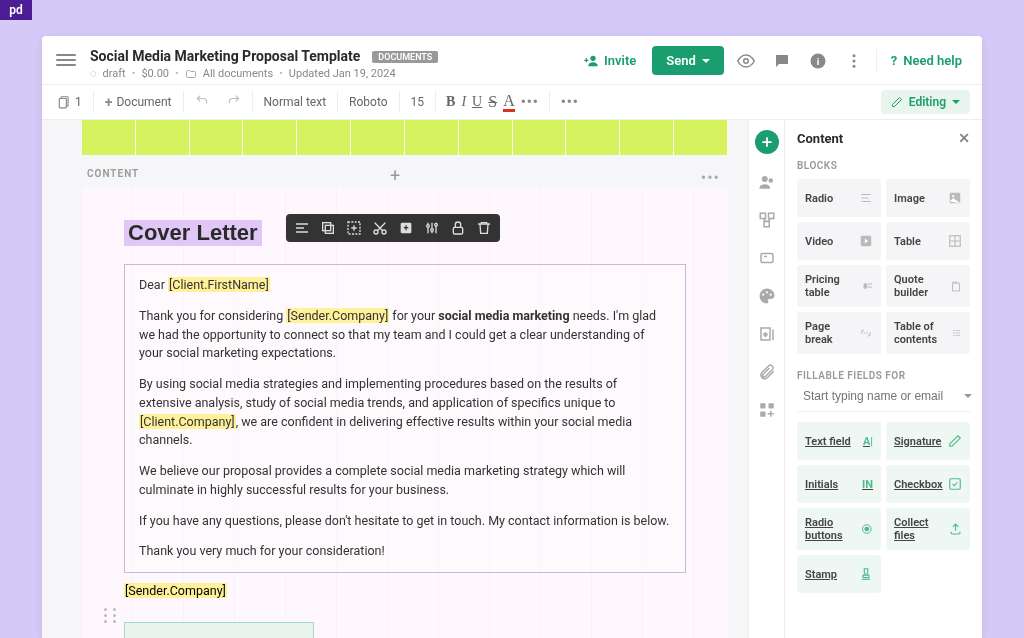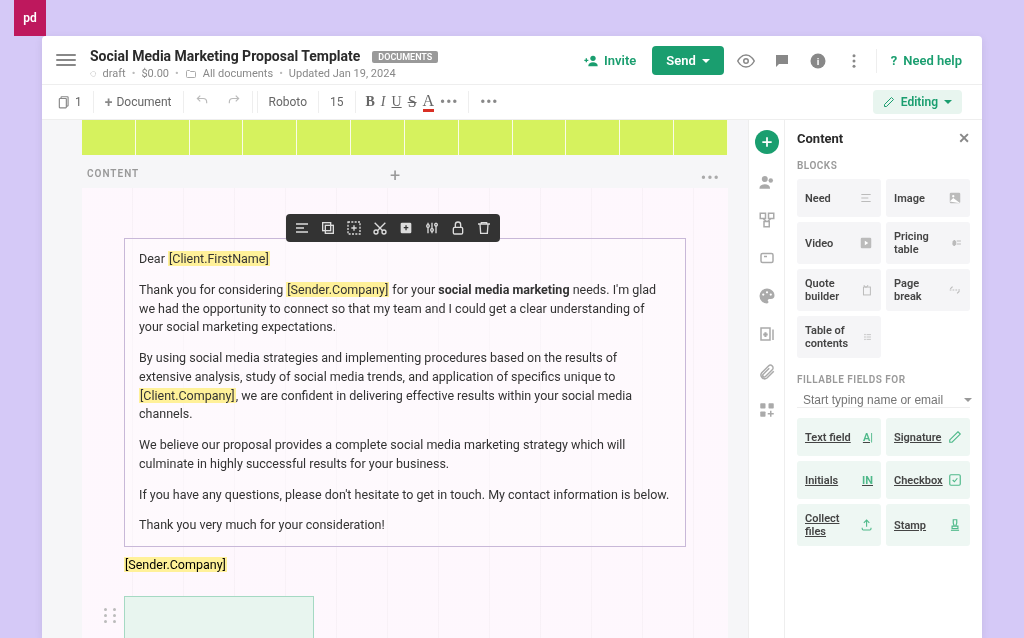--- a/index.html
+++ b/index.html
@@ -7,30 +7,29 @@
   font-family: -apple-system, BlinkMacSystemFont, "Segoe UI", Roboto, sans-serif;
   background: #d5c9f7;
   width: 1024px;
   height: 638px;
   overflow: hidden;
   position: relative;
 }
 .logo-corner {
   position: absolute;
   top: 0; left: 0;
-  width: 32px; height: 36px;
-  background: #be185d;
+  width: 32px; height: 20px;
+  background: #4c1d95;
   display: flex;
   align-items: center;
   justify-content: center;
   color: #fff;
   font-size: 12px;
   font-weight: 600;
   z-index: 10;
-  margin-left: 14px;
 }
 .app-frame {
   position: absolute;
   top: 36px;
   left: 42px;
   right: 42px;
   bottom: 0;
   background: #fff;
   border-radius: 4px 4px 0 0;
   overflow: hidden;
@@ -165,21 +164,21 @@
   display: flex;
   align-items: center;
   gap: 6px;
   background: #e8f5ef;
   color: #1a9e6f;
   font-size: 12px;
   font-weight: 600;
   padding: 5px 10px;
   border-radius: 4px;
   margin-left: auto;
-  margin-right: 14px;
+  margin-right: 6px;
   cursor: pointer;
 }
 .editing-btn .arrow-down-icon {
   width: 0; height: 0;
   border-left: 4px solid transparent;
   border-right: 4px solid transparent;
   border-top: 4px solid #1a9e6f;
 }
 
 .body-region {
@@ -384,21 +383,21 @@
 .field-grid .block-card {
   background: #eef7f3;
   text-decoration: underline;
 }
 .field-grid .block-card .bc-icon { color: #4fb98a; }
 .search-row {
   display: flex;
   align-items: center;
   gap: 6px;
   border-bottom: 1px solid #eee;
-  padding-bottom: 0;
+  padding-bottom: 8px;
   margin-bottom: 10px;
   font-size: 12px;
   color: #999;
 }
 .search-row input {
   flex: 1; border: none; outline: none; font-size: 12px; color: #333;
 }
 .search-row .arrow-down-icon {
   width: 0; height: 0;
   border-left: 4px solid transparent;
@@ -502,20 +501,21 @@
           <path d="M4 6h10a6 6 0 016 6v2"></path>
         </svg>
     </div>
     <div class="toolbar-item tb-btn">
       <svg width="14" height="14" viewBox="0 0 24 24" fill="none" stroke="#bbb" stroke-width="2">
           <path d="M15 11l5-5-5-5"></path>
           <path d="M20 6H10a6 6 0 00-6 6v2"></path>
         </svg>
     </div>
     <div class="toolbar-sep"></div>
+    <div class="toolbar-item tb-btn">Normal text</div>
     <div class="toolbar-sep"></div>
     <div class="toolbar-item tb-btn">Roboto</div>
     <div class="toolbar-sep"></div>
     <div class="toolbar-item tb-btn">15</div>
     <div class="toolbar-sep"></div>
     <div class="tb-group">
       <span class="tb-btn tb-text-b">B</span>
       <span class="tb-btn tb-text-i">I</span>
       <span class="tb-btn tb-text-u">U</span>
       <span class="tb-btn" style="text-decoration:line-through;font-family:serif">S</span>
@@ -548,20 +548,21 @@
           <div></div>
           <div></div>
           <div></div>
           <div></div>
       </div>
       <div class="content-label">CONTENT</div>
       <div class="add-content-icon">+</div>
       <div class="block-menu-icon">•••</div>
 
       <div class="page">
+        <span class="cover-title">Cover Letter</span>
 
         <div class="floating-toolbar">
           <svg class="ft-icon" viewBox="0 0 24 24" fill="none" stroke="#ddd" stroke-width="2">
               <line x1="3" y1="6" x2="21" y2="6"></line>
               <line x1="3" y1="12" x2="15" y2="12"></line>
               <line x1="3" y1="18" x2="21" y2="18"></line>
             </svg>
           <svg class="ft-icon" viewBox="0 0 24 24" fill="none" stroke="#ddd" stroke-width="2">
               <rect x="8" y="8" width="12" height="12"></rect>
               <rect x="4" y="4" width="12" height="12"></rect>
@@ -702,40 +703,48 @@
 
     <div class="sidebar">
       <div class="sidebar-header">
         <span>Content</span>
         <span class="close-icon">✕</span>
       </div>
 
       <div class="section-label">BLOCKS</div>
       <div class="block-grid">
         <div class="block-card">
-          <span>Need</span>
+          <span>Radio</span>
           <svg class="bc-icon" width="14" height="14" viewBox="0 0 24 24" fill="none" stroke="#bbb" stroke-width="2">
               <line x1="4" y1="6" x2="20" y2="6"></line>
               <line x1="4" y1="12" x2="16" y2="12"></line>
               <line x1="4" y1="18" x2="20" y2="18"></line>
             </svg>
         </div>
         <div class="block-card">
           <span>Image</span>
           <svg class="bc-icon" width="14" height="14" viewBox="0 0 24 24" fill="#bbb">
               <rect x="3" y="3" width="18" height="18" rx="2"></rect>
               <circle cx="9" cy="9" r="2" fill="#fff"></circle>
               <path d="M3 18l6-6 12 9" fill="#fff"></path>
             </svg>
         </div>
         <div class="block-card">
           <span>Video</span>
           <svg class="bc-icon" width="14" height="14" viewBox="0 0 24 24" fill="#bbb">
               <rect x="3" y="3" width="18" height="18" rx="2"></rect>
               <path d="M10 8l6 4-6 4V8z" fill="#fff"></path>
+            </svg>
+        </div>
+        <div class="block-card">
+          <span>Table</span>
+          <svg class="bc-icon" width="14" height="14" viewBox="0 0 24 24" fill="none" stroke="#bbb" stroke-width="2">
+              <rect x="3" y="3" width="18" height="18"></rect>
+              <line x1="3" y1="12" x2="21" y2="12"></line>
+              <line x1="12" y1="3" x2="12" y2="21"></line>
             </svg>
         </div>
         <div class="block-card">
           <span>Pricing table</span>
           <svg class="bc-icon" width="14" height="14" viewBox="0 0 24 24" fill="none" stroke="#bbb" stroke-width="2">
               <text x="5" y="16" font-size="12" fill="#bbb">$</text>
               <line x1="13" y1="8" x2="21" y2="8"></line>
               <line x1="13" y1="14" x2="21" y2="14"></line>
             </svg>
         </div>
@@ -792,20 +801,27 @@
           <span class="bc-icon" style="font-weight:700;font-size:11px">IN</span>
         </div>
         <div class="block-card">
           <span>Checkbox</span>
           <svg class="bc-icon" width="14" height="14" viewBox="0 0 24 24" fill="none" stroke="#4fb98a" stroke-width="2">
               <rect x="3" y="3" width="18" height="18" rx="2"></rect>
               <path d="M8 12l3 3 5-6"></path>
             </svg>
         </div>
         <div class="block-card">
+          <span>Radio buttons</span>
+          <svg class="bc-icon" width="14" height="14" viewBox="0 0 24 24" fill="none" stroke="#4fb98a" stroke-width="2">
+              <circle cx="12" cy="12" r="9"></circle>
+              <circle cx="12" cy="12" r="4" fill="#4fb98a"></circle>
+            </svg>
+        </div>
+        <div class="block-card">
           <span>Collect files</span>
           <svg class="bc-icon" width="14" height="14" viewBox="0 0 24 24" fill="none" stroke="#4fb98a" stroke-width="2">
               <path d="M12 3v12"></path>
               <path d="M7 8l5-5 5 5"></path>
               <path d="M4 17v2a2 2 0 002 2h12a2 2 0 002-2v-2"></path>
             </svg>
         </div>
         <div class="block-card">
           <span>Stamp</span>
           <svg class="bc-icon" width="14" height="14" viewBox="0 0 24 24" fill="none" stroke="#4fb98a" stroke-width="2">

